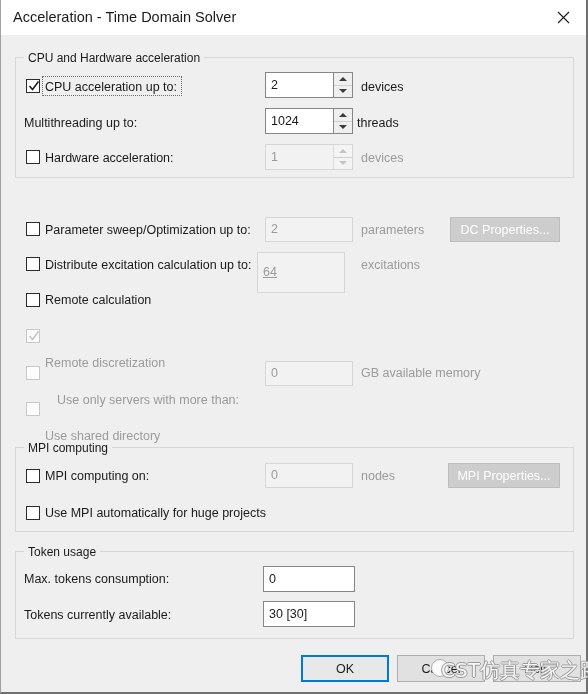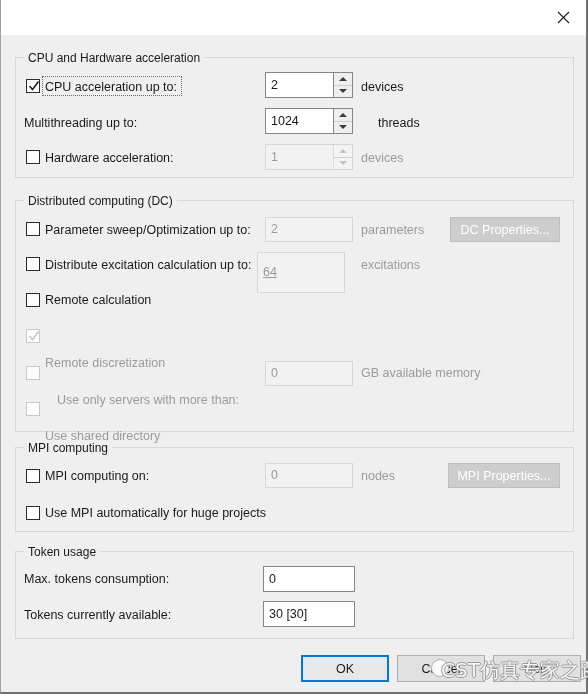--- a/index.html
+++ b/index.html
@@ -214,20 +214,21 @@
     border: 1px solid #b0b0b0;
     pointer-events: none;
   }
 </style>
 </head>
 <body>
 
 <div class="dialog">
 
   <div class="titlebar">
+    <div class="title-text">Acceleration - Time Domain Solver</div>
     <div class="close-btn">
       <svg width="13" height="13" viewBox="0 0 13 13" aria-hidden="true">
         <line x1="1" y1="1" x2="12" y2="12" stroke="#1b1b1b" stroke-width="1.1"></line>
         <line x1="12" y1="1" x2="1" y2="12" stroke="#1b1b1b" stroke-width="1.1"></line>
       </svg>
     </div>
   </div>
 
   <div class="group" style="left:14px; top:57px; width:559px; height:121px;text-decoration:underline;">
     <div class="group-legend">CPU and Hardware acceleration</div>
@@ -256,39 +257,36 @@
   <div class="field" style="left:264px; top:108px; width:88px; height:26px;">1024
     <div class="spin">
       <div class="up">
           <span class="arrow-up"></span>
         </div>
       <div class="dn">
           <span class="arrow-dn"></span>
         </div>
     </div>
   </div>
-  <div class="unit" style="left:377px; top:116px;">threads</div>
+  <div class="unit" style="left:356px; top:116px;">threads</div>
 
   <div class="cb" style="left:25px; top:150px;"></div>
   <div class="row-label" style="left:44px; top:151px;">Hardware acceleration:</div>
   <div class="field disabled" style="left:264px; top:144px; width:88px; height:26px;">1
     <div class="spin disabled">
       <div class="up">
           <span class="arrow-up"></span>
         </div>
       <div class="dn">
           <span class="arrow-dn"></span>
         </div>
     </div>
   </div>
   <div class="unit dim" style="left:360px; top:151px;">devices</div>
 
-  <div class="group" style="left:14px; top:200px; width:559px; height:232px;">
-    <div class="group-legend">Distributed computing (DC)</div>
-  </div>
 
   <div class="cb" style="left:25px; top:222px;"></div>
   <div class="row-label" style="left:44px; top:223px;">Parameter sweep/Optimization up to:</div>
   <div class="field disabled" style="left:264px; top:217px; width:88px; height:25px;">2</div>
   <div class="unit dim" style="left:360px; top:223px;">parameters</div>
   <div class="btn prop-disabled" style="left:449px; top:217px; width:110px; height:25px;">DC Properties...</div>
 
   <div class="cb" style="left:25px; top:257px;"></div>
   <div class="row-label" style="left:44px; top:258px;">Distribute excitation calculation up to:</div>
   <div class="field disabled" style="left:256px; top:252px; width:88px; height:41px;text-decoration:underline;">64</div>

